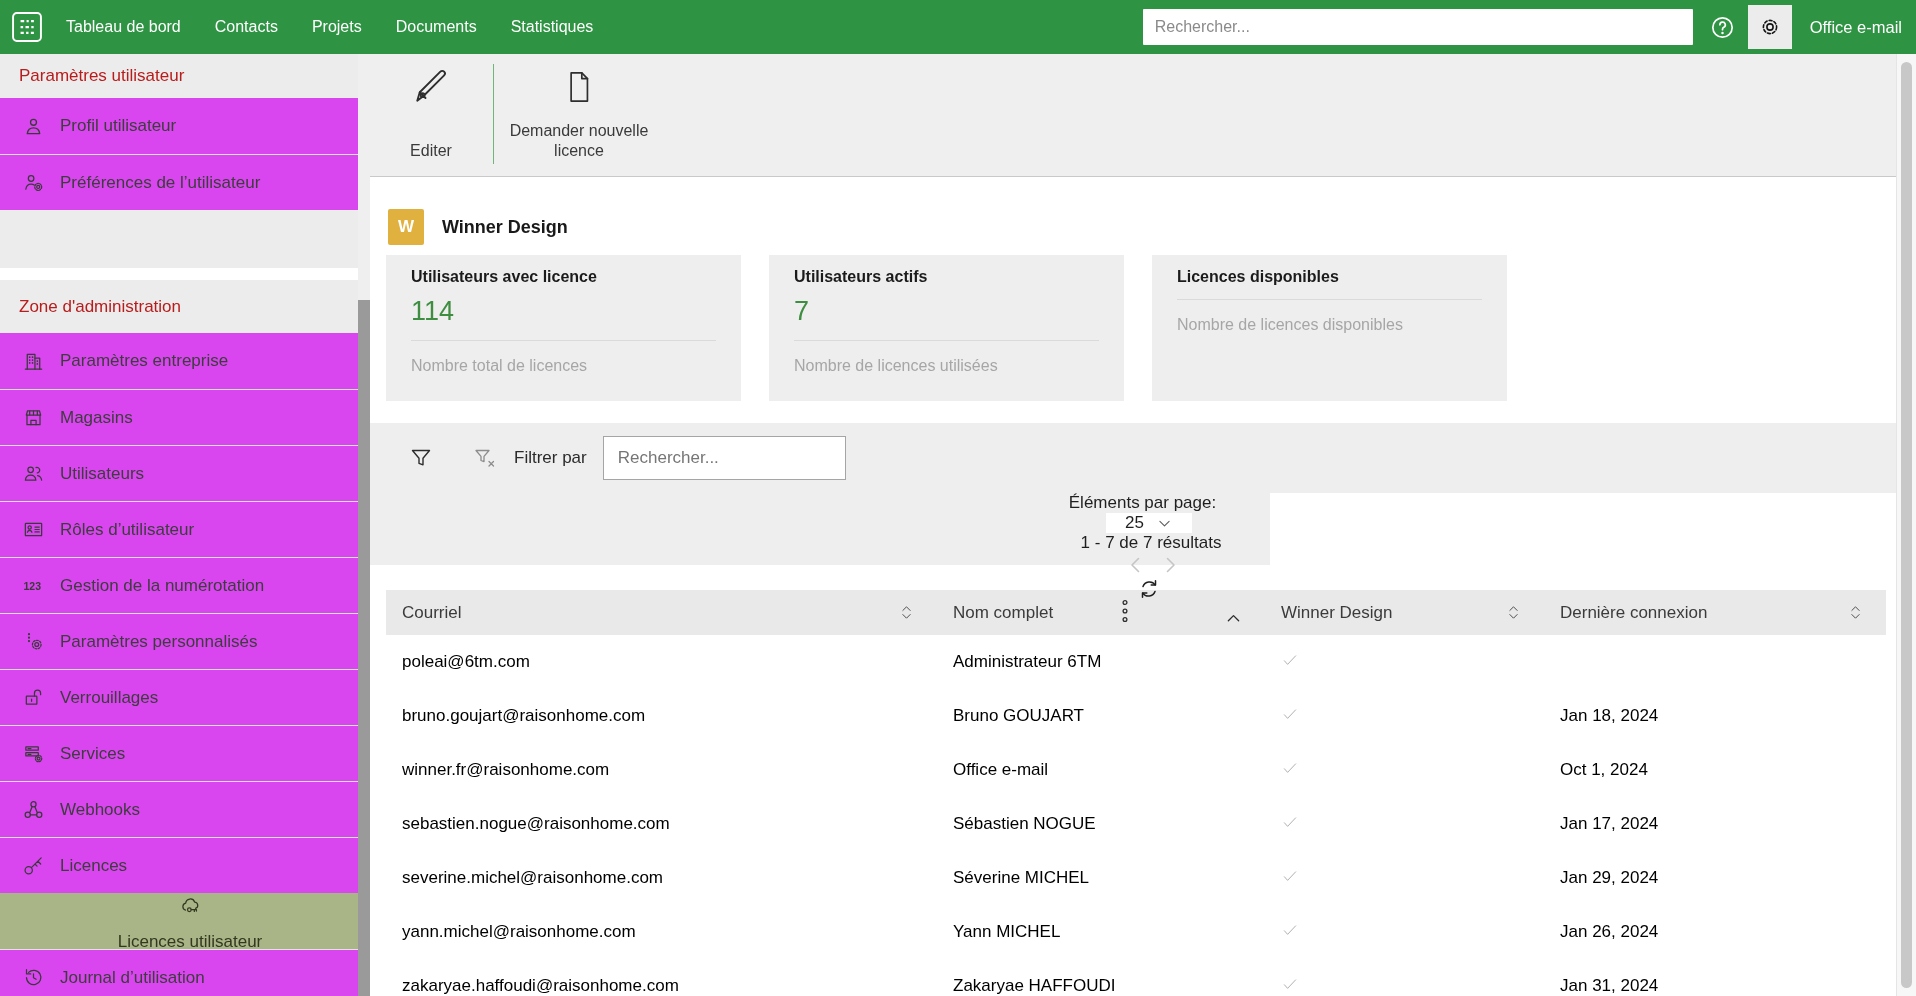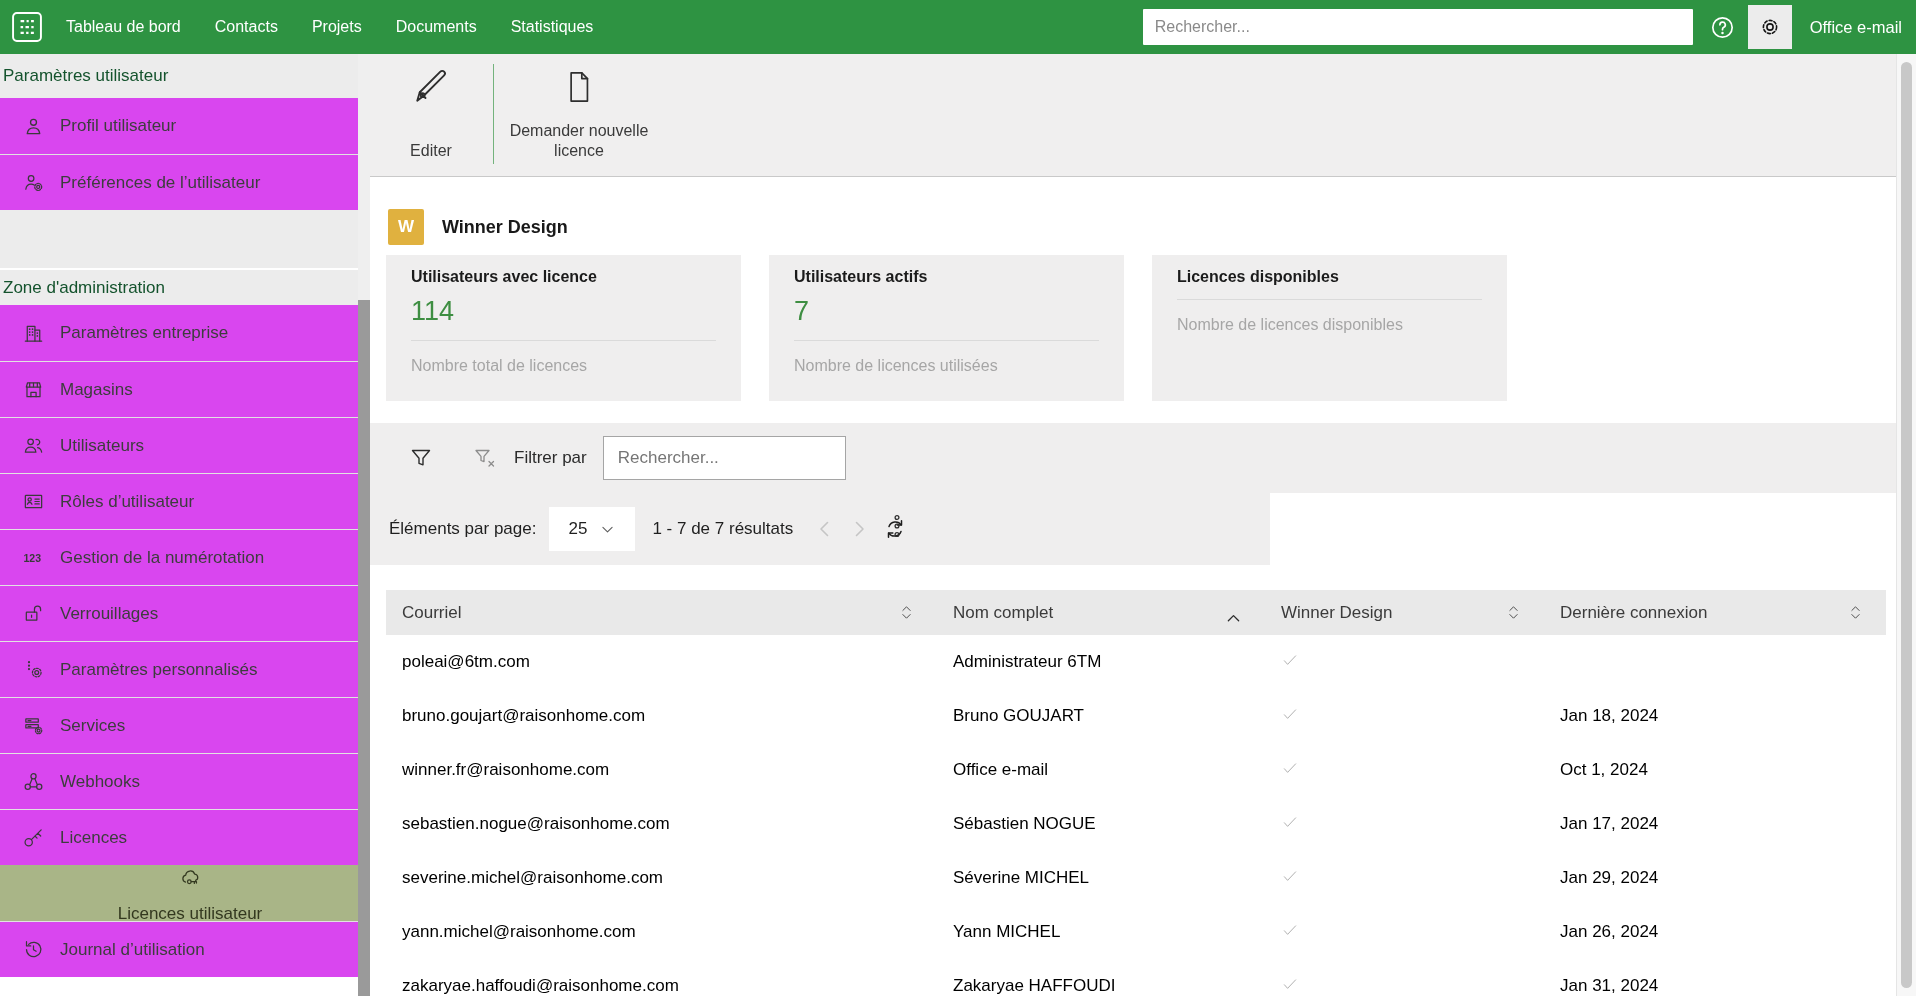--- a/index.html
+++ b/index.html
@@ -17,23 +17,23 @@
   .nav-gear-tile{width:44px;height:44px;background:#ececec;margin-left:12px;display:flex;align-items:center;
                  justify-content:center;cursor:pointer;flex:0 0 auto;}
   .nav-gear-tile .icn{width:24px;height:24px;color:#141414;}
   .nav-right-label{color:#fff;font-size:16.5px;margin-left:18px;margin-right:4px;white-space:nowrap;cursor:pointer;}
 
   
   .body{display:flex;height:942px;}
 
   
   .sidebar{width:358px;background:#fff;overflow:hidden;}
-  .side-header{height:44px;background:#ececec;display:flex;align-items:center;padding-left:3px;
-               font-size:17px;color:#14532d;}
-  .side-header2{height:35px;margin-top:2px;}
+  .side-header{height:44px;background:#ececec;display:flex;align-items:center;padding-left:19px;
+               font-size:17px;color:#b91c1c;}
+  .side-header2{height:53px;margin-top:12px;}
   .side-gap{height:58px;background:#ececec;}
   .side-item{height:56px;display:flex;align-items:center;padding-left:22px;gap:15px;
              border-top:1px solid #e2e2e2;font-size:17px;color:#3d3d3d;cursor:pointer;box-sizing:border-box;background:#d946ef;}
   .side-item.first{border-top:none;}
   .side-item .icn{width:23px;height:23px;color:#3a3a3a;flex:0 0 auto;}
   .side-item.selected{background:var(--olive);border-top-color:transparent;color:#33381f;flex-direction:column;}
   .side-item.selected .icn{color:#33381f;}
 
   .side-scroll{width:12px;background:#efefef;position:relative;flex:0 0 auto;}
   .side-thumb{position:absolute;left:0;right:0;top:246px;bottom:0;background:#9a9a9a;}
@@ -65,21 +65,21 @@
 
   .filter-bar{margin-top:22px;height:70px;background:#efeeee;display:flex;align-items:center;
               padding-left:39px;box-sizing:border-box;}
   .f-funnel{width:24px;height:24px;color:#2c2c2c;cursor:pointer;flex:0 0 auto;}
   .f-funnel-x{width:24px;height:24px;color:#8d8d8d;margin-left:40px;cursor:pointer;flex:0 0 auto;}
   .f-label{font-size:17px;color:#2b2b2b;margin-left:17px;white-space:nowrap;}
   .f-input{margin-left:16px;width:243px;height:44px;border:1px solid #a5a5a5;background:#fff;padding:0 14px;
            font-size:17px;font-family:inherit;box-sizing:border-box;outline:none;color:#333;}
   .f-input::placeholder{color:#767676;}
 
-  .pg-row{height:72px;position:relative;display:flex;align-items:center;padding-left:19px;box-sizing:border-box;}
+  .pg-row{height:72px;position:relative;display:flex;align-items:center;padding-left:19px;box-sizing:border-box;flex-direction:column;}
   .pg-bg{position:absolute;left:0;top:0;bottom:0;width:900px;background:#efeeee;}
   .pg-row>*:not(.pg-bg){position:relative;}
   .pg-label{font-size:17px;color:#1f1f1f;white-space:nowrap;}
   .pg-select{margin-left:13px;width:86px;height:44px;background:#fff;display:flex;align-items:center;
              justify-content:center;gap:12px;font-size:17px;color:#1f1f1f;cursor:pointer;}
   .pg-select .icn{width:17px;height:17px;color:#5c5c5c;}
   .pg-results{margin-left:17px;font-size:17px;color:#1f1f1f;white-space:nowrap;}
   .pg-nav{margin-left:20px;display:flex;gap:10px;}
   .pg-chev{width:24px;height:24px;color:#c5c5c5;cursor:default;}
   .pg-refresh{margin-left:12px;width:24px;height:24px;color:#1e1e1e;cursor:pointer;}
@@ -194,33 +194,33 @@
           <span class="side-label">Rôles d’utilisateur</span>
         </div>
         <div class="side-item">
           <span class="icn"><svg viewBox="0 0 24 24" width="100%" height="100%">
               <text x="1.5" y="16.5" font-size="11" font-weight="bold" fill="currentColor" font-family="inherit">123</text>
             </svg></span>
           <span class="side-label">Gestion de la numérotation</span>
         </div>
         <div class="side-item">
           <span class="icn"><svg viewBox="0 0 24 24" fill="none" stroke="currentColor" stroke-width="1.3" stroke-linecap="round" stroke-linejoin="round" width="100%" height="100%">
+              <path d="M7.3 4.4h.01M7.3 8h.01M7.3 11.6h.01" stroke-width="2.3"></path>
+              <circle cx="15.4" cy="15.2" r="2"></circle>
+              <circle cx="15.4" cy="15.2" r="4.5" stroke-dasharray="1.9 1.5"></circle>
+            </svg></span>
+          <span class="side-label">Paramètres personnalisés</span>
+        </div>
+        <div class="side-item">
+          <span class="icn"><svg viewBox="0 0 24 24" fill="none" stroke="currentColor" stroke-width="1.3" stroke-linecap="round" stroke-linejoin="round" width="100%" height="100%">
               <rect x="4.5" y="10.5" width="11" height="8.5" rx="0.6"></rect>
               <path d="M13 10.5V7.6a3.2 3.2 0 0 1 6.4 0V9"></path>
               <path d="M10 13.6v2.4"></path>
             </svg></span>
           <span class="side-label">Verrouillages</span>
-        </div>
-        <div class="side-item">
-          <span class="icn"><svg viewBox="0 0 24 24" fill="none" stroke="currentColor" stroke-width="1.3" stroke-linecap="round" stroke-linejoin="round" width="100%" height="100%">
-              <path d="M7.3 4.4h.01M7.3 8h.01M7.3 11.6h.01" stroke-width="2.3"></path>
-              <circle cx="15.4" cy="15.2" r="2"></circle>
-              <circle cx="15.4" cy="15.2" r="4.5" stroke-dasharray="1.9 1.5"></circle>
-            </svg></span>
-          <span class="side-label">Paramètres personnalisés</span>
         </div>
         <div class="side-item">
           <span class="icn"><svg viewBox="0 0 24 24" fill="none" stroke="currentColor" stroke-width="1.3" stroke-linecap="round" stroke-linejoin="round" width="100%" height="100%">
               <rect x="4" y="5" width="13" height="3.6" rx="0.3"></rect>
               <rect x="4" y="11" width="13" height="3.6" rx="0.3"></rect>
               <path d="M6.3 6.8h3M6.3 12.8h3"></path>
               <circle cx="17.3" cy="17.3" r="1.5"></circle>
               <circle cx="17.3" cy="17.3" r="3.3" stroke-dasharray="1.5 1.3"></circle>
             </svg></span>
           <span class="side-label">Services</span>

